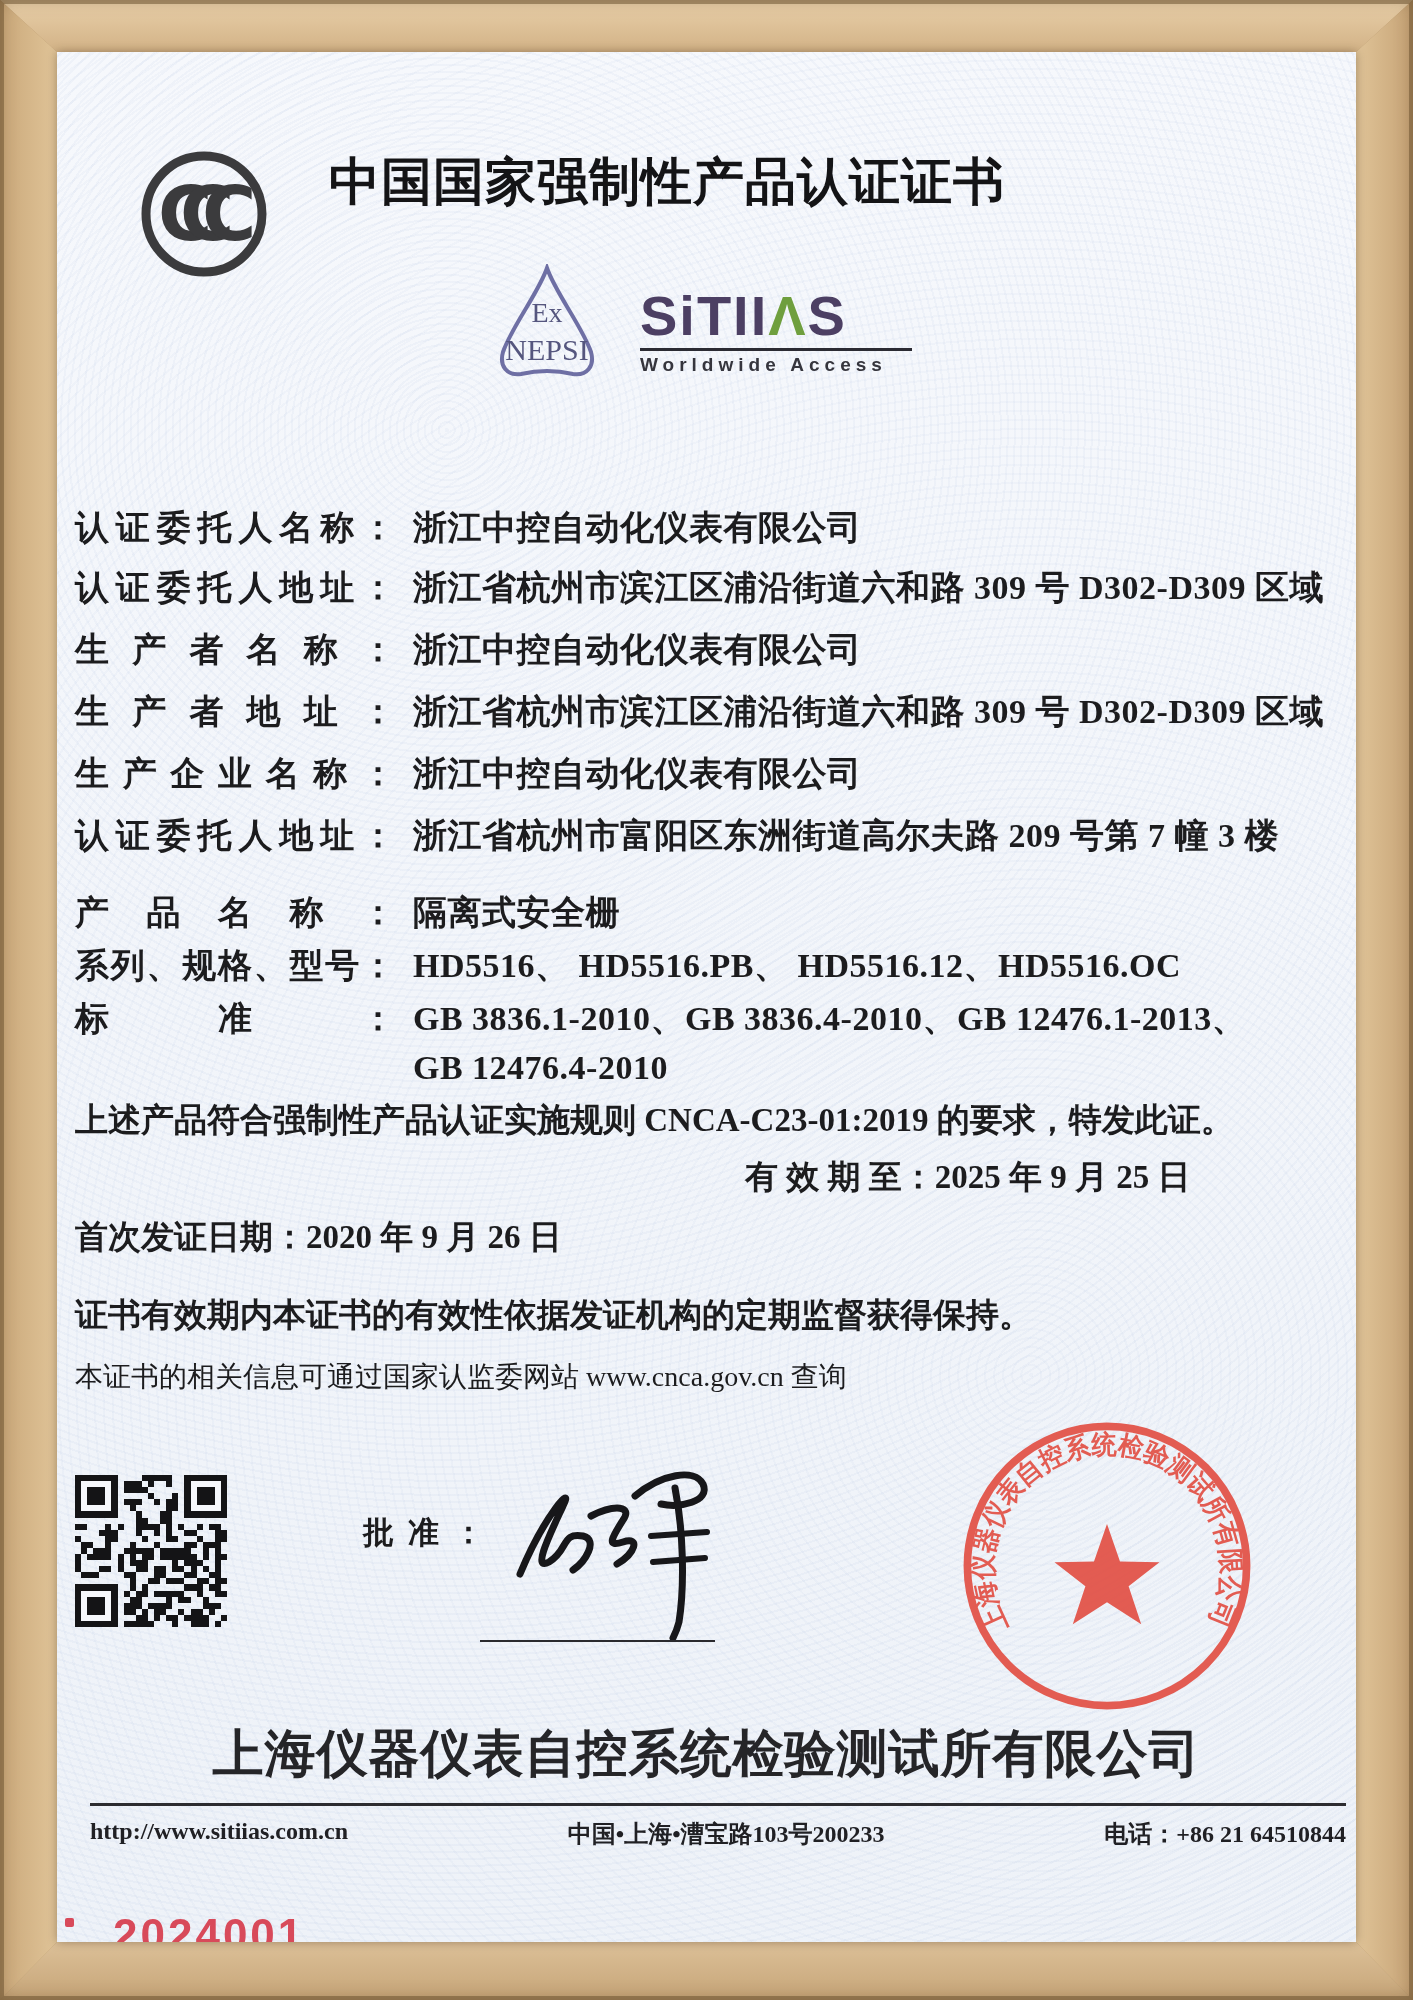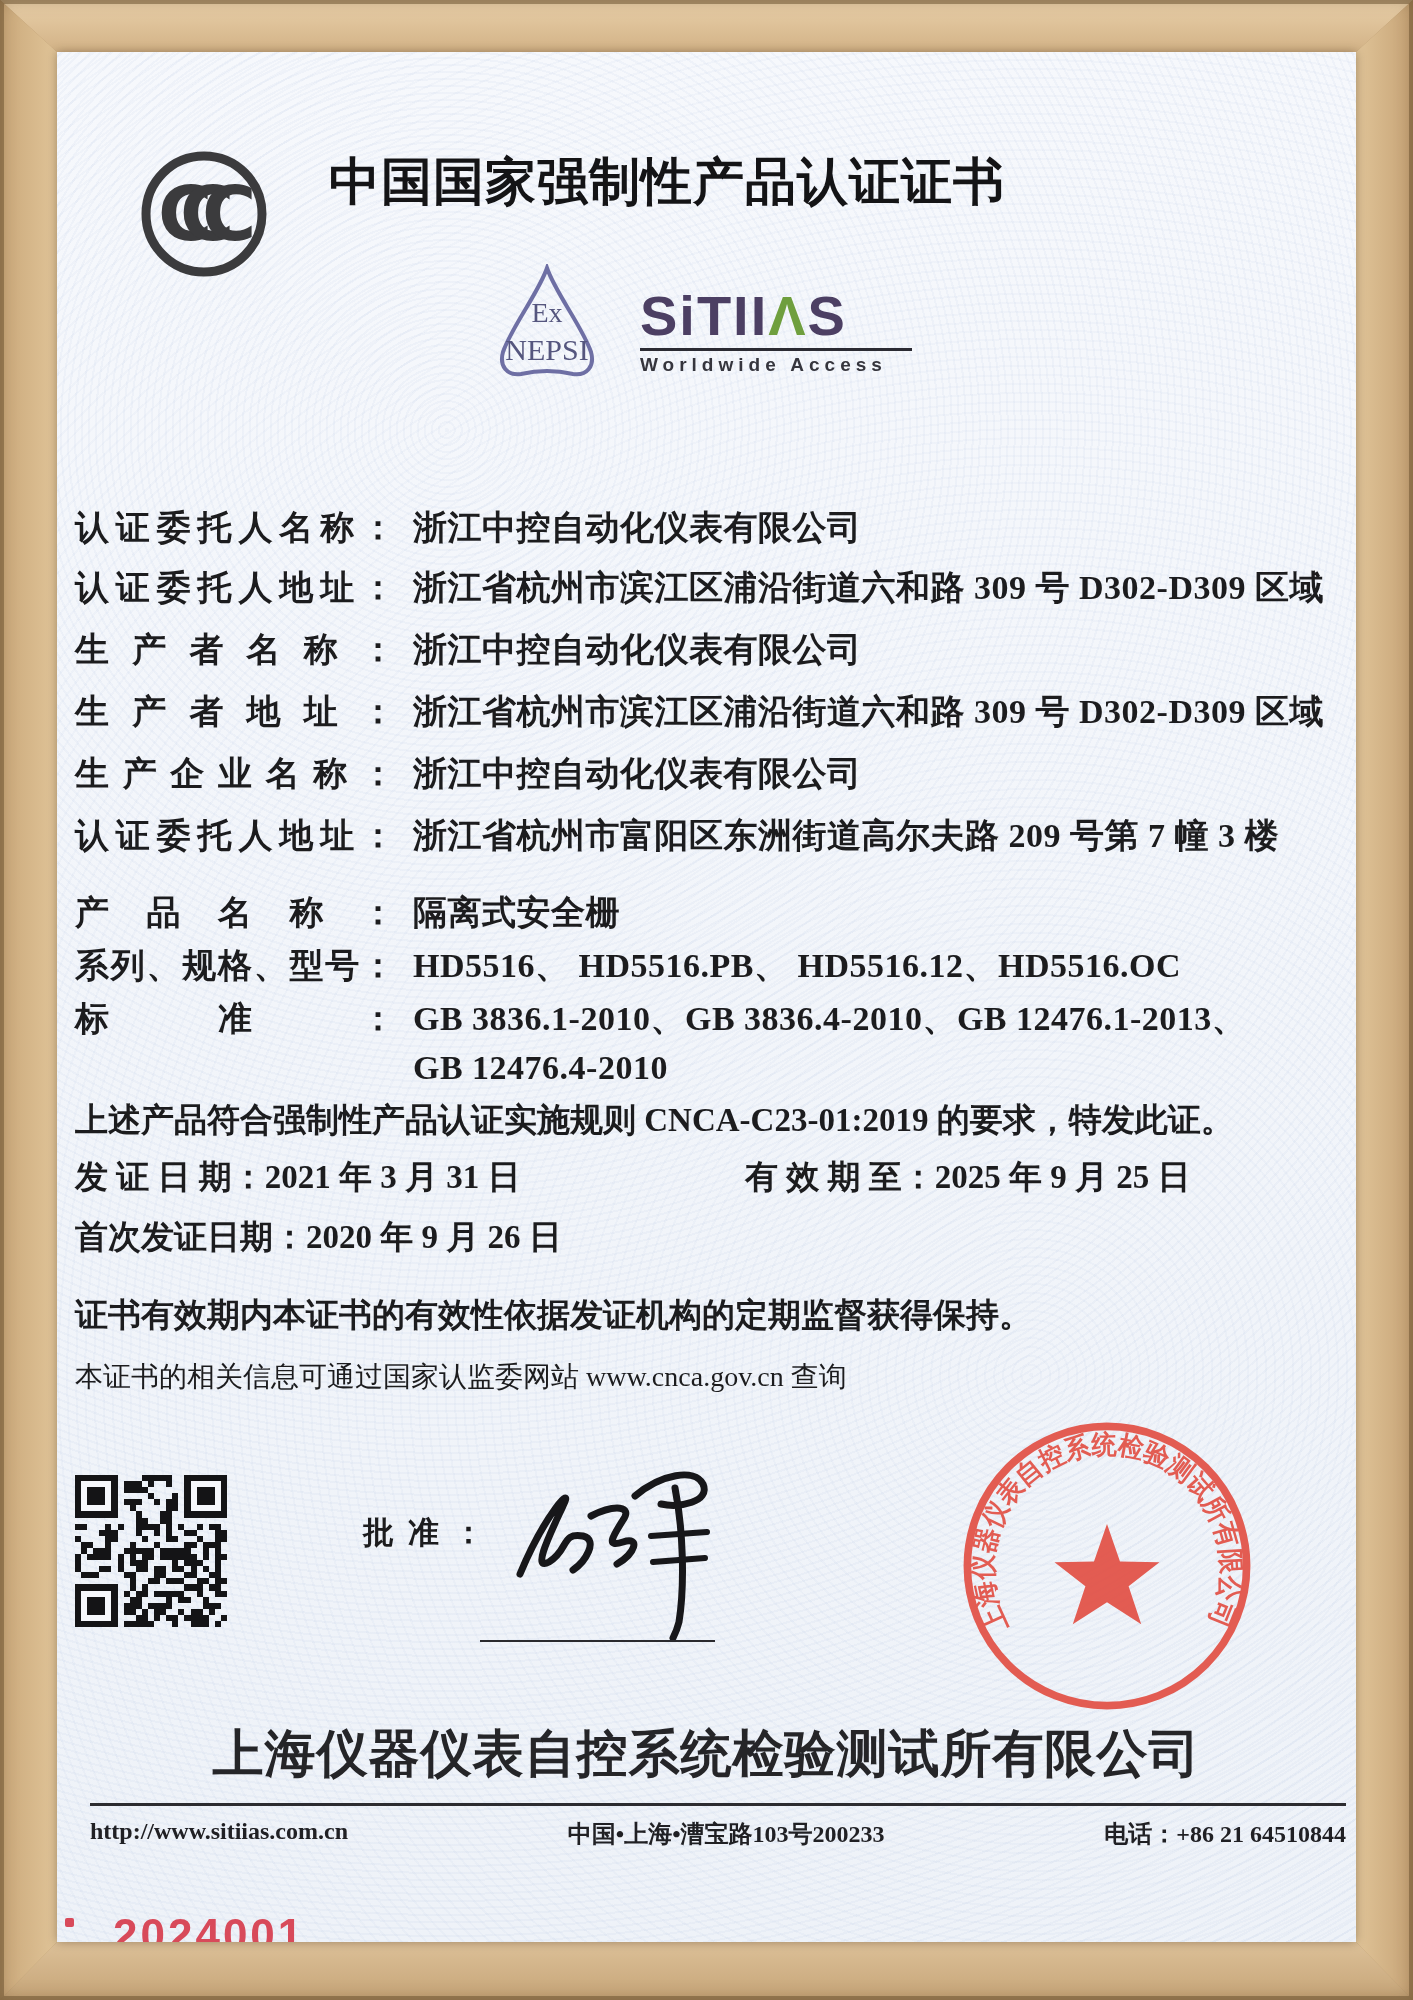--- a/index.html
+++ b/index.html
@@ -148,23 +148,20 @@
     <span class="row-label">标准：</span>
     <span class="row-value">GB 3836.1-2010、GB 3836.4-2010、GB 12476.1-2013、</span>
   </div>
   <div class="row" style="top:997px">
     <span class="row-label"></span>
     <span class="row-value">GB 12476.4-2010</span>
   </div>
 
   <div class="abs statement" style="top:1046px">上述产品符合强制性产品认证实施规则 CNCA-C23-01:2019 的要求，特发此证。</div>
 
-  <div class="abs statement" style="top:1103px">
-    <span class="date-label">发 证 日 期：</span><span>2021 年 3 月 31 日</span>
-  </div>
   <div class="abs statement" style="left:688px;top:1103px">
     <span class="date-label">有 效 期 至：</span><span>2025 年 9 月 25 日</span>
   </div>
   <div class="abs statement" style="top:1163px">
     <span class="date-label">首次发证日期：</span><span>2020 年 9 月 26 日</span>
   </div>
 
   <div class="abs statement" style="top:1241px">证书有效期内本证书的有效性依据发证机构的定期监督获得保持。</div>
   <div class="abs note-small" style="top:1306px">本证书的相关信息可通过国家认监委网站 www.cnca.gov.cn 查询</div>
 

